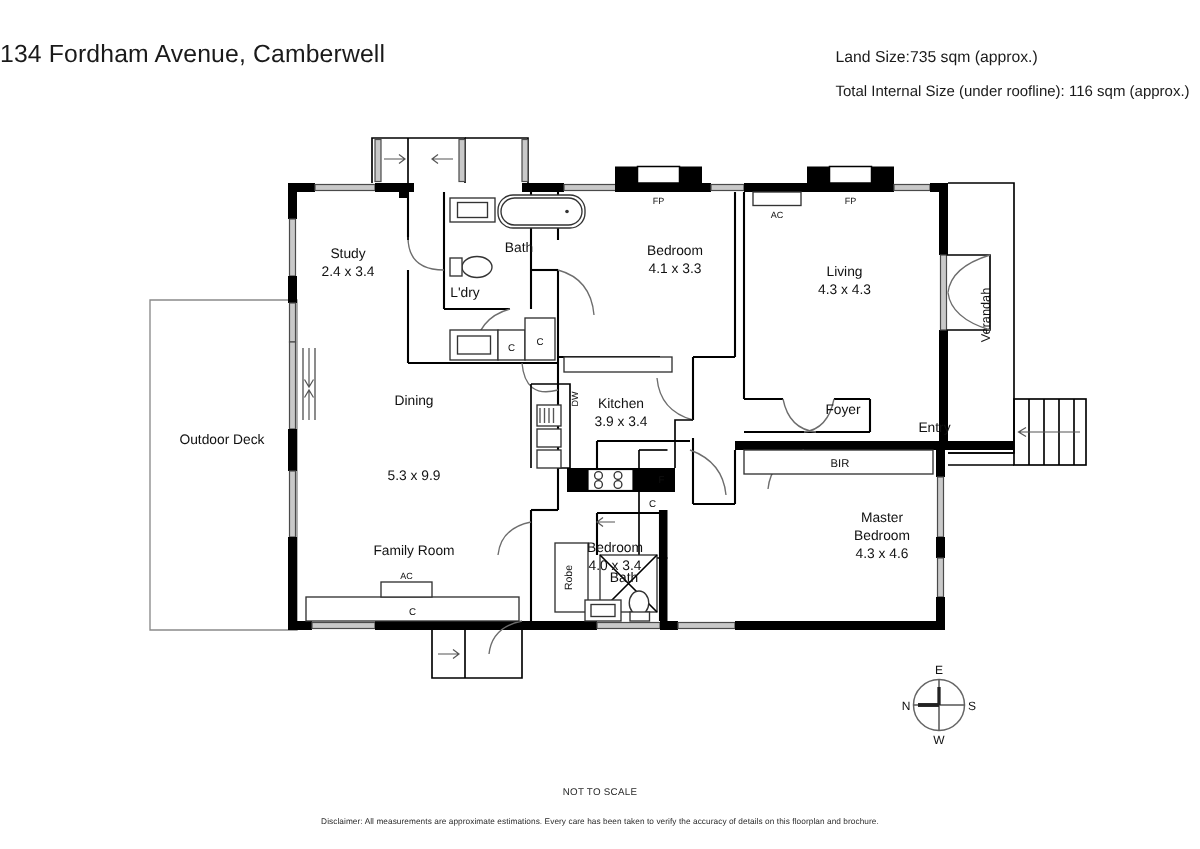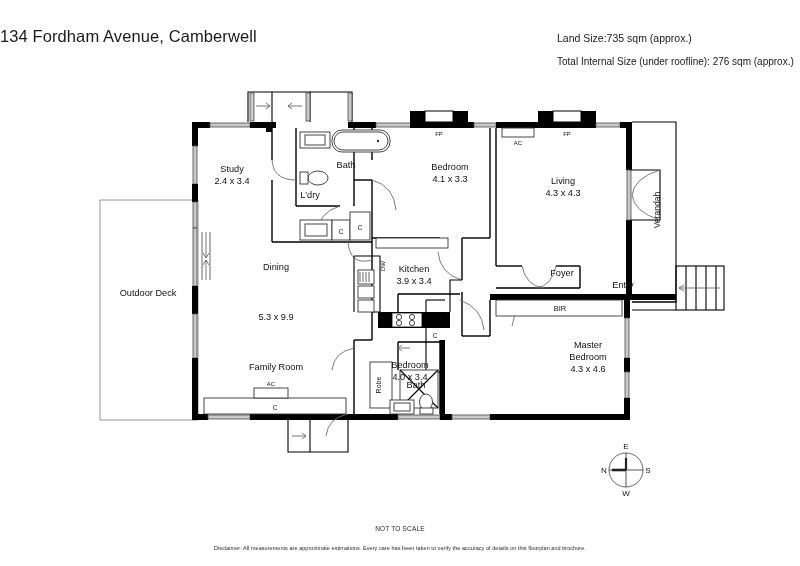--- a/index.html
+++ b/index.html
@@ -108,21 +108,21 @@
   .deck   { fill: none; stroke: #8a8a8a; stroke-width: 0.9; }
   .arrow  { fill: none; stroke: #555; stroke-width: 0.8; }
 </style>
 </head>
 <body>
 
 <div class="abs" id="header-title">134 Fordham Avenue, Camberwell</div>
 
 <div class="abs" id="land-size">Land Size:735  sqm (approx.)</div>
 
-<div class="abs" id="internal-size">Total Internal Size (under roofline): 276 sqm (approx.)</div>
+<div class="abs" id="internal-size">Total Internal Size (under roofline): 116 sqm (approx.)</div>
 
 <div class="abs" id="plan">
 <svg width="800" height="440" viewBox="0 0 800 440" xmlns="http://www.w3.org/2000/svg">
 
   <g>
     <path class="deck" d="M 100 120 L 100 340 L 198 340 L 198 120 Z"></path>
   </g>
 
   <g>
 

